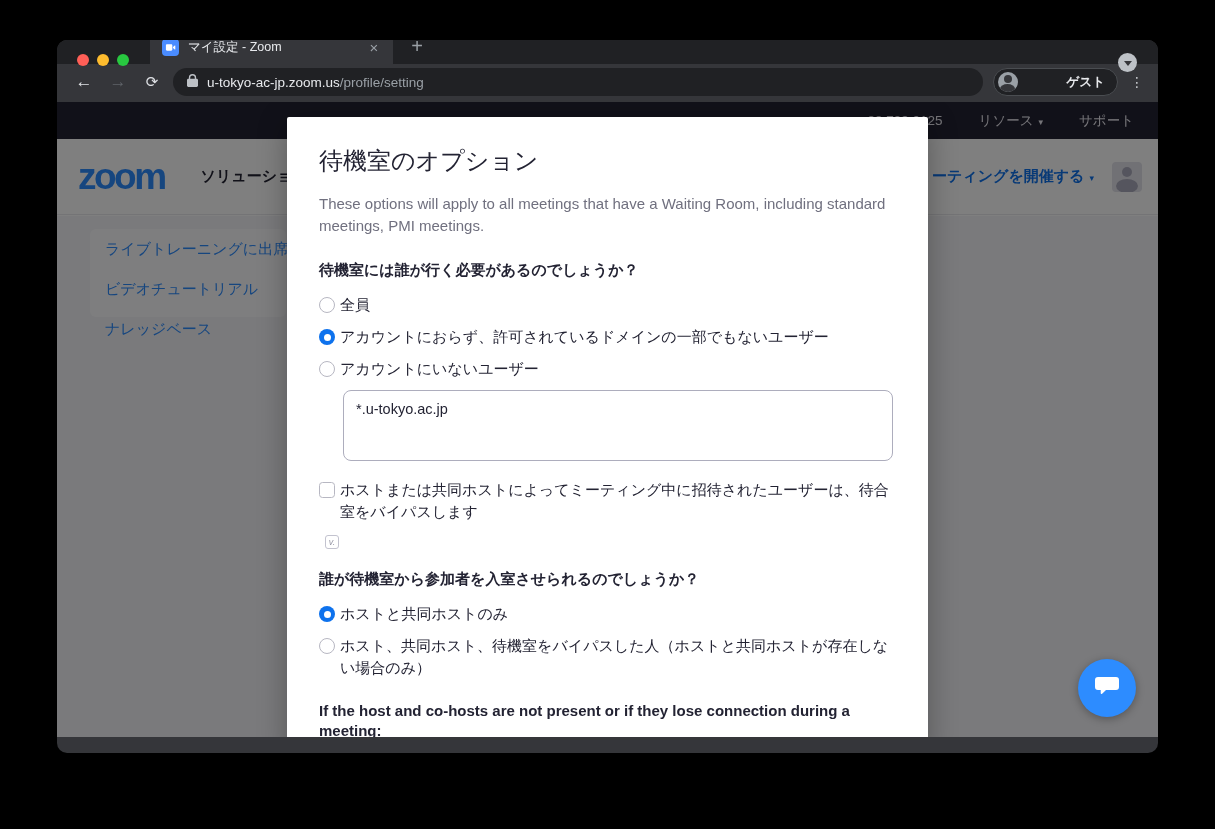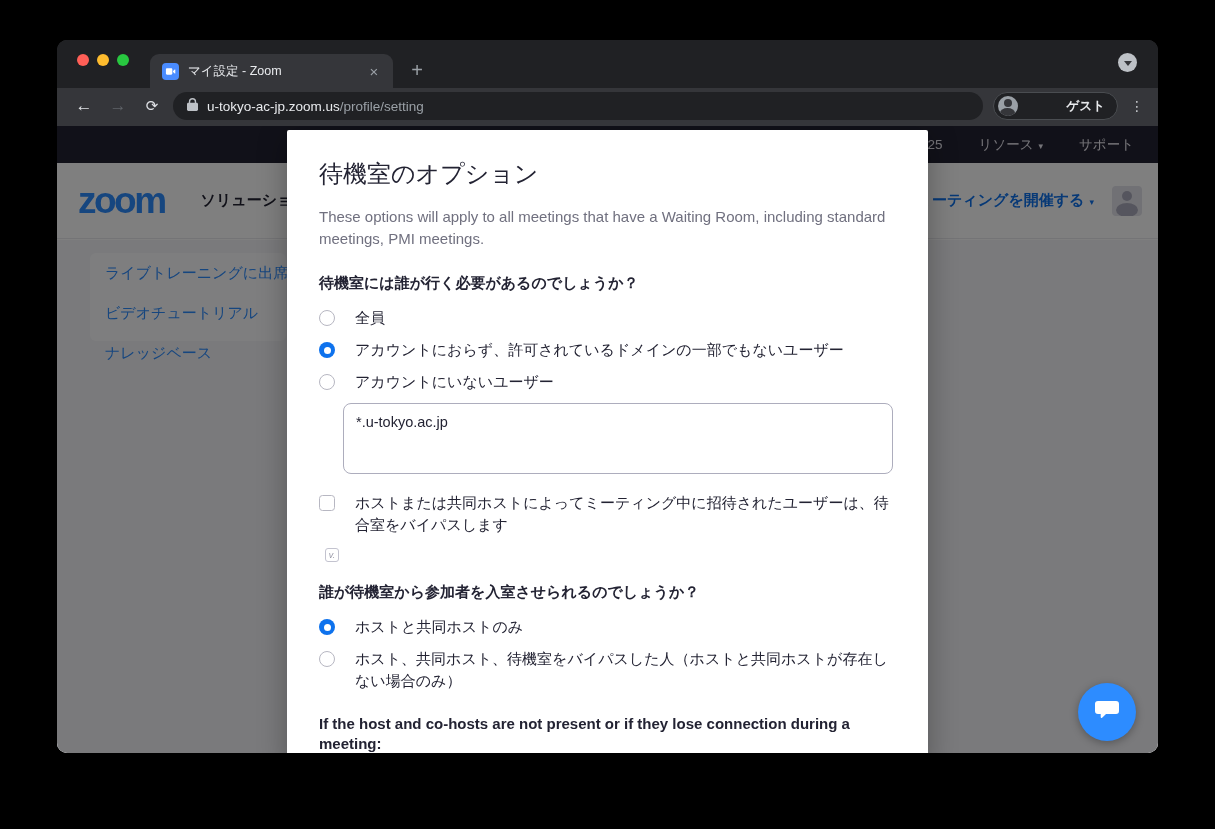--- a/index.html
+++ b/index.html
@@ -2,21 +2,21 @@
 <html><head>
 <meta charset="utf-8">
 <style>
   * { margin:0; padding:0; box-sizing:border-box; }
   html,body { width:1215px; height:829px; background:#000; font-family:"Liberation Sans","DejaVu Sans",sans-serif; overflow:hidden; }
 
   .window { position:absolute; left:57px; top:40px; width:1101px; height:713px;
             border-radius:10px; overflow:hidden; background:#35363a; }
 
   
-  .tabstrip { height:48px; background:#202124; display:flex; align-items:flex-end; position:relative; }
+  .tabstrip { height:24px; background:#202124; display:flex; align-items:flex-end; position:relative; }
   .traffic { position:absolute; left:20px; top:14px; display:flex; gap:8px; }
   .dot { width:12px; height:12px; border-radius:50%; }
   .dot.r { background:#ff5f57; } .dot.y { background:#febc2e; } .dot.g { background:#28c840; }
   .tab { margin-left:93px; width:243px; height:34px; background:#35363a; border-radius:9px 9px 0 0;
          display:flex; align-items:center; padding:0 10px 0 12px; }
   .favicon { width:17px; height:17px; border-radius:4px; background:#4a8cff; display:flex; align-items:center; justify-content:center; flex:none; }
   .favicon svg { display:block; }
   .tab-title { color:#e8eaed; font-size:12.5px; margin-left:9px; flex:1; white-space:nowrap; overflow:hidden; }
   .tab-close { color:#9aa0a6; font-size:15px; width:18px; text-align:center; cursor:default; }
   .newtab { color:#9aa0a6; font-size:20px; margin:0 0 6px 12px; width:24px; text-align:center; }
@@ -52,26 +52,26 @@
   .hd-avatar::before { content:""; position:absolute; left:10px; top:5px; width:10px; height:10px; border-radius:50%; background:#ababbc; }
   .hd-avatar::after { content:""; position:absolute; left:4px; top:17px; width:22px; height:14px; border-radius:50%; background:#ababbc; }
   .pagebody { position:absolute; top:114px; bottom:0; left:0; right:0; background:#f4f5f8; }
   .sidecard { position:absolute; left:33px; top:13px; width:196px; height:88px; background:#fdfdff; border-radius:6px; }
   .sidelinks { position:absolute; left:48px; top:24px; }
   .sidelink { color:#2d8cff; font-size:15px; margin-bottom:21px; white-space:nowrap; }
 
   .overlay { position:absolute; inset:0; background:rgba(0,0,0,0.5); }
 
   
-  .modal { position:absolute; left:230px; top:4px; width:641px; height:635px; background:#fff;
+  .modal { position:absolute; left:230px; top:15px; width:641px; height:635px; background:#fff;
            border-radius:2px 2px 0 0; box-shadow:0 6px 30px rgba(0,0,0,.3); padding:16px 32px 0; overflow:hidden; }
   .m-title { color:#232333; font-size:24px; font-weight:normal; line-height:32px; margin-top:12px; }
   .m-desc { color:#70707f; font-size:15px; line-height:21.5px; margin-top:16px; }
   .m-q { color:#232333; font-size:15px; font-weight:bold; margin-top:24px; line-height:20px; }
-  .opt { display:flex; align-items:flex-start; gap:20px; margin-top:10px; line-height:22px; }
+  .opt { display:flex; align-items:flex-start; gap:5px; margin-top:10px; line-height:22px; }
   .opt.first { margin-top:14px; }
   .opt-label { color:#232333; font-size:15px; }
   .radio { flex:none; width:16px; height:16px; border-radius:50%; border:1.5px solid #b7b7c2; background:#fff; margin-top:3px; position:relative; }
   .radio.on { border:none; background:#0e72ed; }
   .radio.on::after { content:""; position:absolute; left:4.5px; top:4.5px; width:7px; height:7px; border-radius:50%; background:#fff; }
   .checkbox { flex:none; width:16px; height:16px; border-radius:3.5px; border:1.5px solid #b7b7c2; background:#fff; margin-top:3px; }
   .domains { display:block; margin:10px 0 0 24px; width:550px; height:71px; border:1px solid #adadbd; border-radius:8px;
              resize:none; font-family:inherit; font-size:14.5px; color:#232333; padding:8px 12px; outline:none; line-height:20px; }
   .chk-row { margin-top:18px; }
   .vicon { display:inline-flex; align-items:center; justify-content:center; width:14px; height:14px; margin:12px 0 0 6px;

